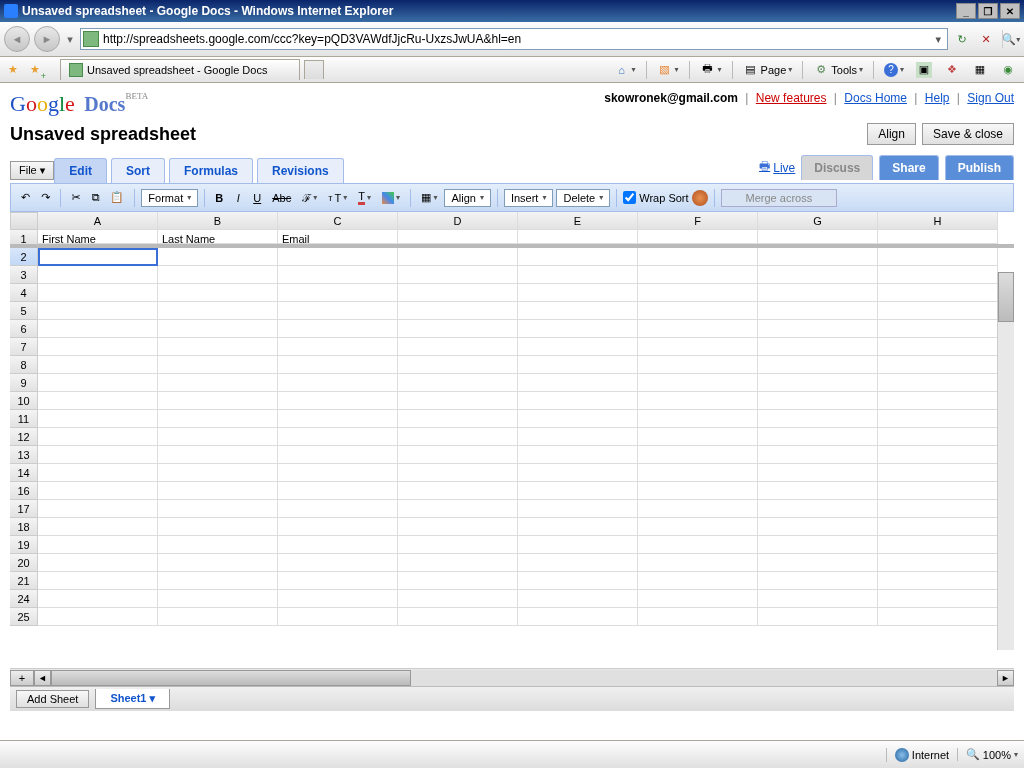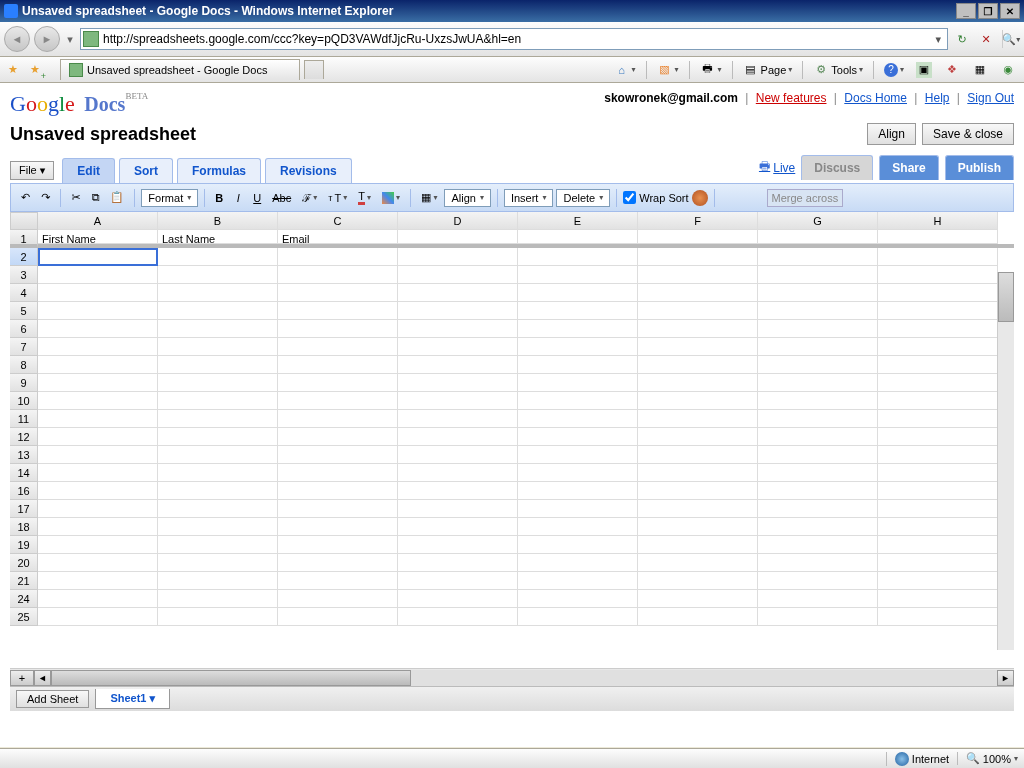--- a/index.html
+++ b/index.html
@@ -87,36 +87,36 @@
 .head-right .hl { color:#1155cc;}
 .head-right .sep2 { color:#888; margin:0 4px;}
 
 .docname-row { display:flex; align-items:center; margin-top:6px;}
 .docname { font-size:18px; font-weight:bold;}
 .savebtns { margin-left:auto; display:flex; gap:6px;}
 .btn { background:linear-gradient(#f8f8f8,#e0e0e0); border:1px solid #999; padding:3px 10px; font-size:12px; cursor:pointer;}
 
 
 .mtab-row { display:flex; align-items:flex-end; margin-top:10px; border-bottom:1px solid #a3bcea; padding-left:0;}
-.file-btn { background:linear-gradient(#f8f8f8,#e0e0e0); border:1px solid #999; padding:2px 8px; font-size:11px; margin-right:8px; margin-bottom:3px;}
+.file-btn { background:linear-gradient(#f8f8f8,#e0e0e0); border:1px solid #999; padding:2px 8px; font-size:11px; margin-bottom:3px;}
 .mtab { background:#e8effb; border:1px solid #a3bcea; border-bottom:none; padding:5px 14px; font-size:12px; color:#1155cc; font-weight:bold; margin-right:4px; cursor:pointer; border-radius:3px 3px 0 0;}
 .mtab.active { background:#c4d6f4;}
 .mtab-right { margin-left:auto; display:flex; align-items:center; gap:6px; margin-bottom:3px;}
 .prt { color:#1155cc; text-decoration:underline; font-size:12px; display:flex; align-items:center; gap:3px;}
 .tabbtn2 { background:#d6d6d6; border:1px solid #a3bcea; border-bottom:none; color:#888; padding:5px 12px; font-weight:bold; font-size:12px; border-radius:3px 3px 0 0;}
 .tabbtn2.blue { background:#5a8ed8; color:#fff;}
 
 
 .toolbar { background:linear-gradient(#e4eefb,#c8dbf5); border:1px solid #a3bcea; border-top:none; padding:4px 6px; display:flex; align-items:center; gap:3px; flex-wrap:nowrap;}
 .tbtn { padding:2px 4px; display:flex; align-items:center; gap:2px; font-size:11px; cursor:pointer; min-width:16px; justify-content:center;}
 .tsel { background:#fff; border:1px solid #7f9db9; padding:2px 6px; font-size:11px; display:flex; align-items:center; gap:4px;}
 .tsep { width:1px; height:18px; background:#a3bcea; margin:0 3px;}
 .wrap-chk { display:flex; align-items:center; gap:3px; font-size:11px;}
 .sortico { width:16px; height:16px; background:radial-gradient(#e89050,#b05020); border-radius:50%;}
-.merge { background:#d8e4f3; border:1px solid #aac; padding:2px 4px; font-size:11px; color:#888;margin-left:46px;}
+.merge { background:#d8e4f3; border:1px solid #aac; padding:2px 24px; font-size:11px; color:#888;}
 .sheet-holder { position:relative; overflow:hidden; height:456px; width:100%;}
 .corner { width:28px; height:18px; background:linear-gradient(#f0f0f0,#ddd); border:1px solid #ccc;}
 .rowhdr { width:28px; background:linear-gradient(#f4f4f4,#e2e2e2); border-right:1px solid #ccc; border-bottom:1px solid #ccc; text-align:center; font-size:11px; line-height:18px; height:18px;}
 .grid-row { display:flex; height:18px;}
 .cell { border-right:1px solid #ddd; border-bottom:1px solid #ddd; padding:0 4px; font-size:11px; line-height:18px; background:#fff; overflow:hidden; white-space:nowrap;}
 .row2-hl .rowhdr { background:linear-gradient(#d8e6fb,#c2d8f6);}
 .sel-cell { border:2px solid #3a6fd8 !important; line-height:14px !important;}
 .row1-frz { border-bottom:4px solid #bababa;}
 .hdr-frz { border-bottom:4px solid #bababa;}
 
@@ -127,21 +127,21 @@
 .hs-track { flex:1; height:16px; background:#e0e0e0; position:relative;}
 .hs-thumb { position:absolute; left:0; top:0; bottom:0; width:360px; background:linear-gradient(#ddd,#bbb); border:1px solid #999;}
 .plus-btn { width:24px; height:16px; background:linear-gradient(#eee,#ccc); border:1px solid #999; text-align:center; font-size:11px; line-height:14px;}
 
 
 .sheettabs { background:linear-gradient(#f0f0f0,#dcdcdc); border-top:1px solid #bbb; padding:2px 6px; display:flex; align-items:center; gap:6px;}
 .addsheet { background:linear-gradient(#f8f8f8,#e0e0e0); border:1px solid #999; padding:2px 10px; font-size:11px;}
 .sheettab { background:#fff; border:1px solid #999; border-top:none; padding:3px 14px; font-size:11px; font-weight:bold; color:#1155cc;}
 
 
-.statusbar { position:fixed; bottom:0; left:0; right:0; height:20px; background:linear-gradient(#fdfdfd,#e0e0e0); border-top:1px solid #aca899; display:flex; align-items:center; font-size:11px; padding:0 6px; gap:8px;}
+.statusbar { position:fixed; bottom:0; left:0; right:0; height:28px; background:linear-gradient(#fdfdfd,#e0e0e0); border-top:1px solid #aca899; display:flex; align-items:center; font-size:11px; padding:0 6px; gap:8px;}
 .statusbar .spacer { flex:1;}
 .zone { display:flex; align-items:center; gap:3px; border-left:1px solid #bbb; padding-left:8px;}
 .globe { width:14px;height:14px; background:radial-gradient(#8ac0e8,#2060a0); border-radius:50%;}
 .zoom { border-left:1px solid #bbb; padding-left:8px; display:flex; align-items:center; gap:3px;}
 </style>
 </head>
 <body>
 
 <div class="titlebar">
   <span class="icon"></span>

